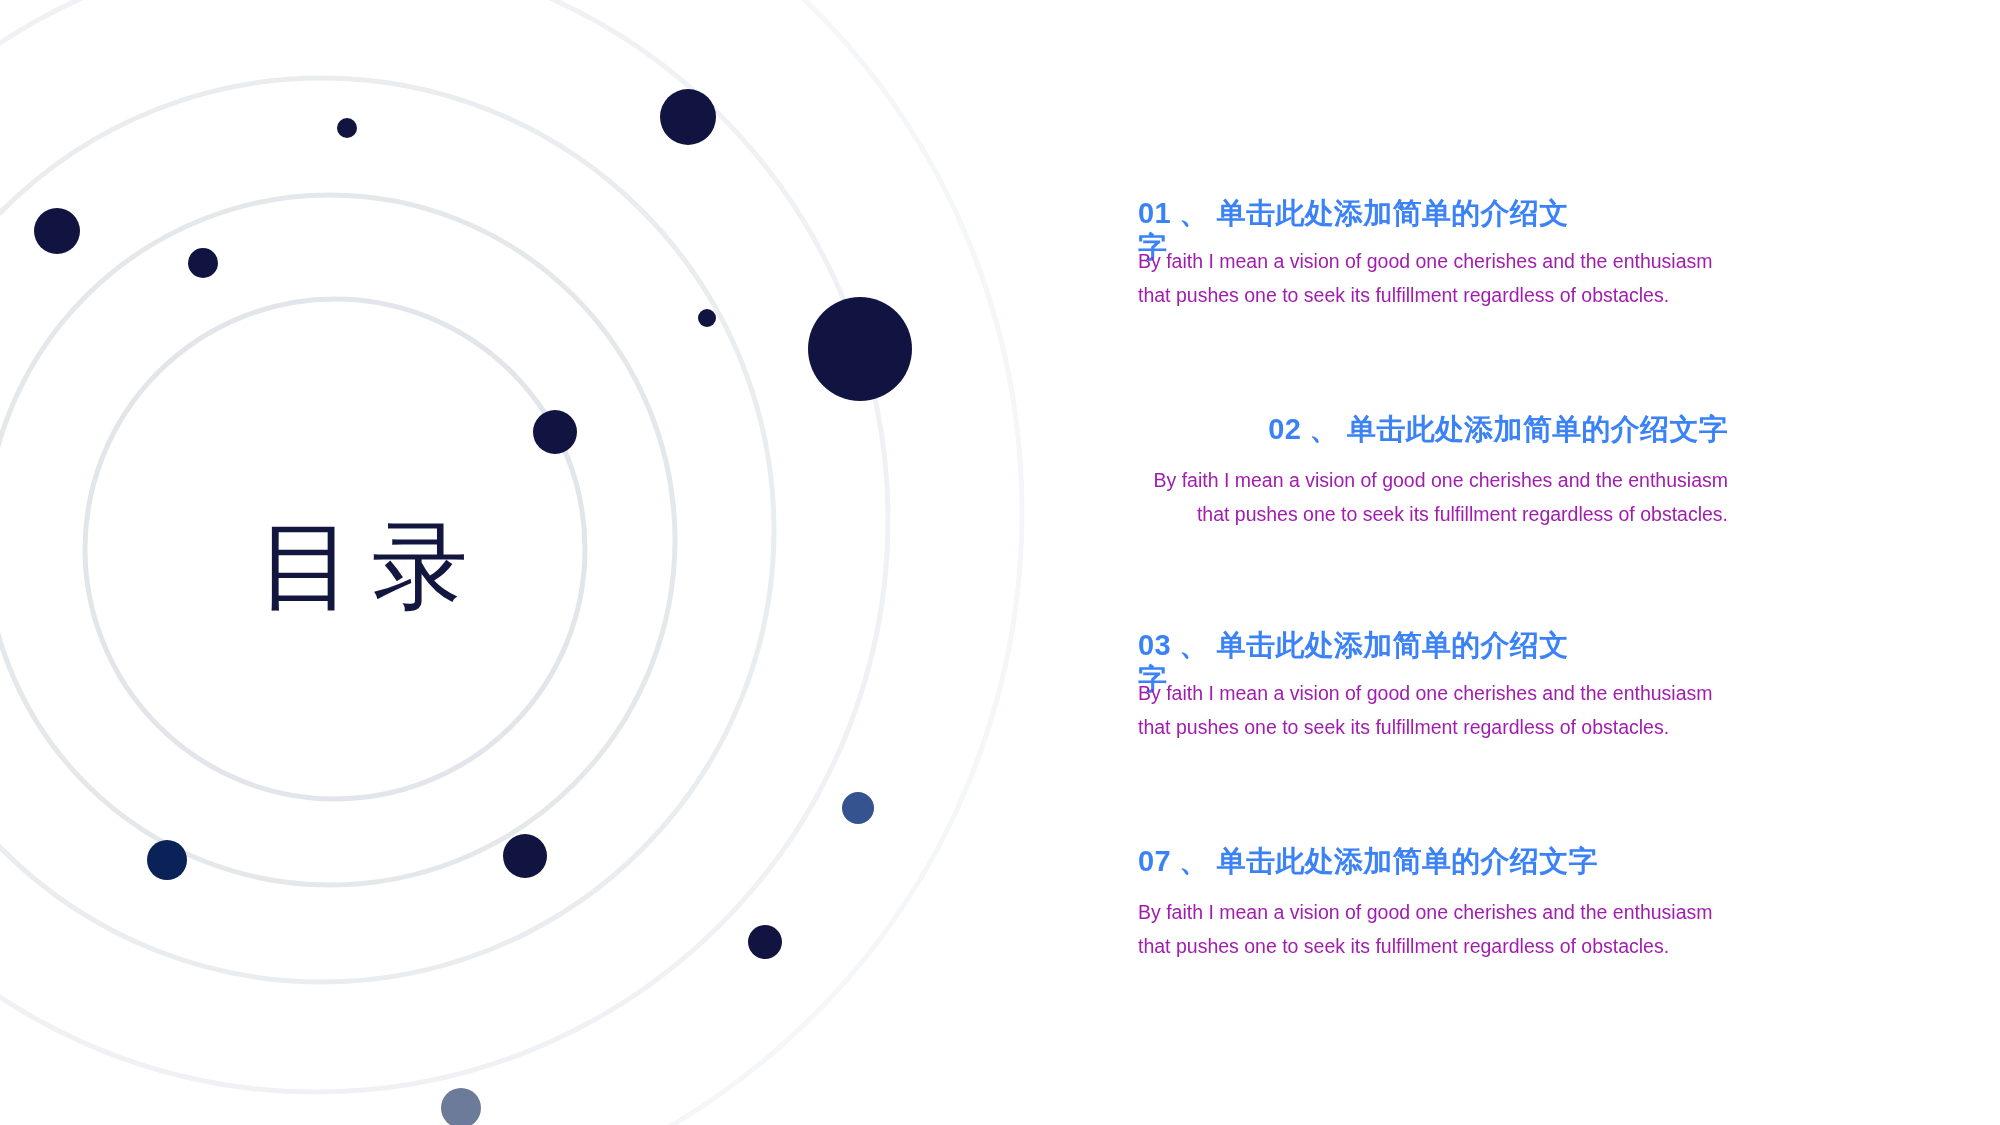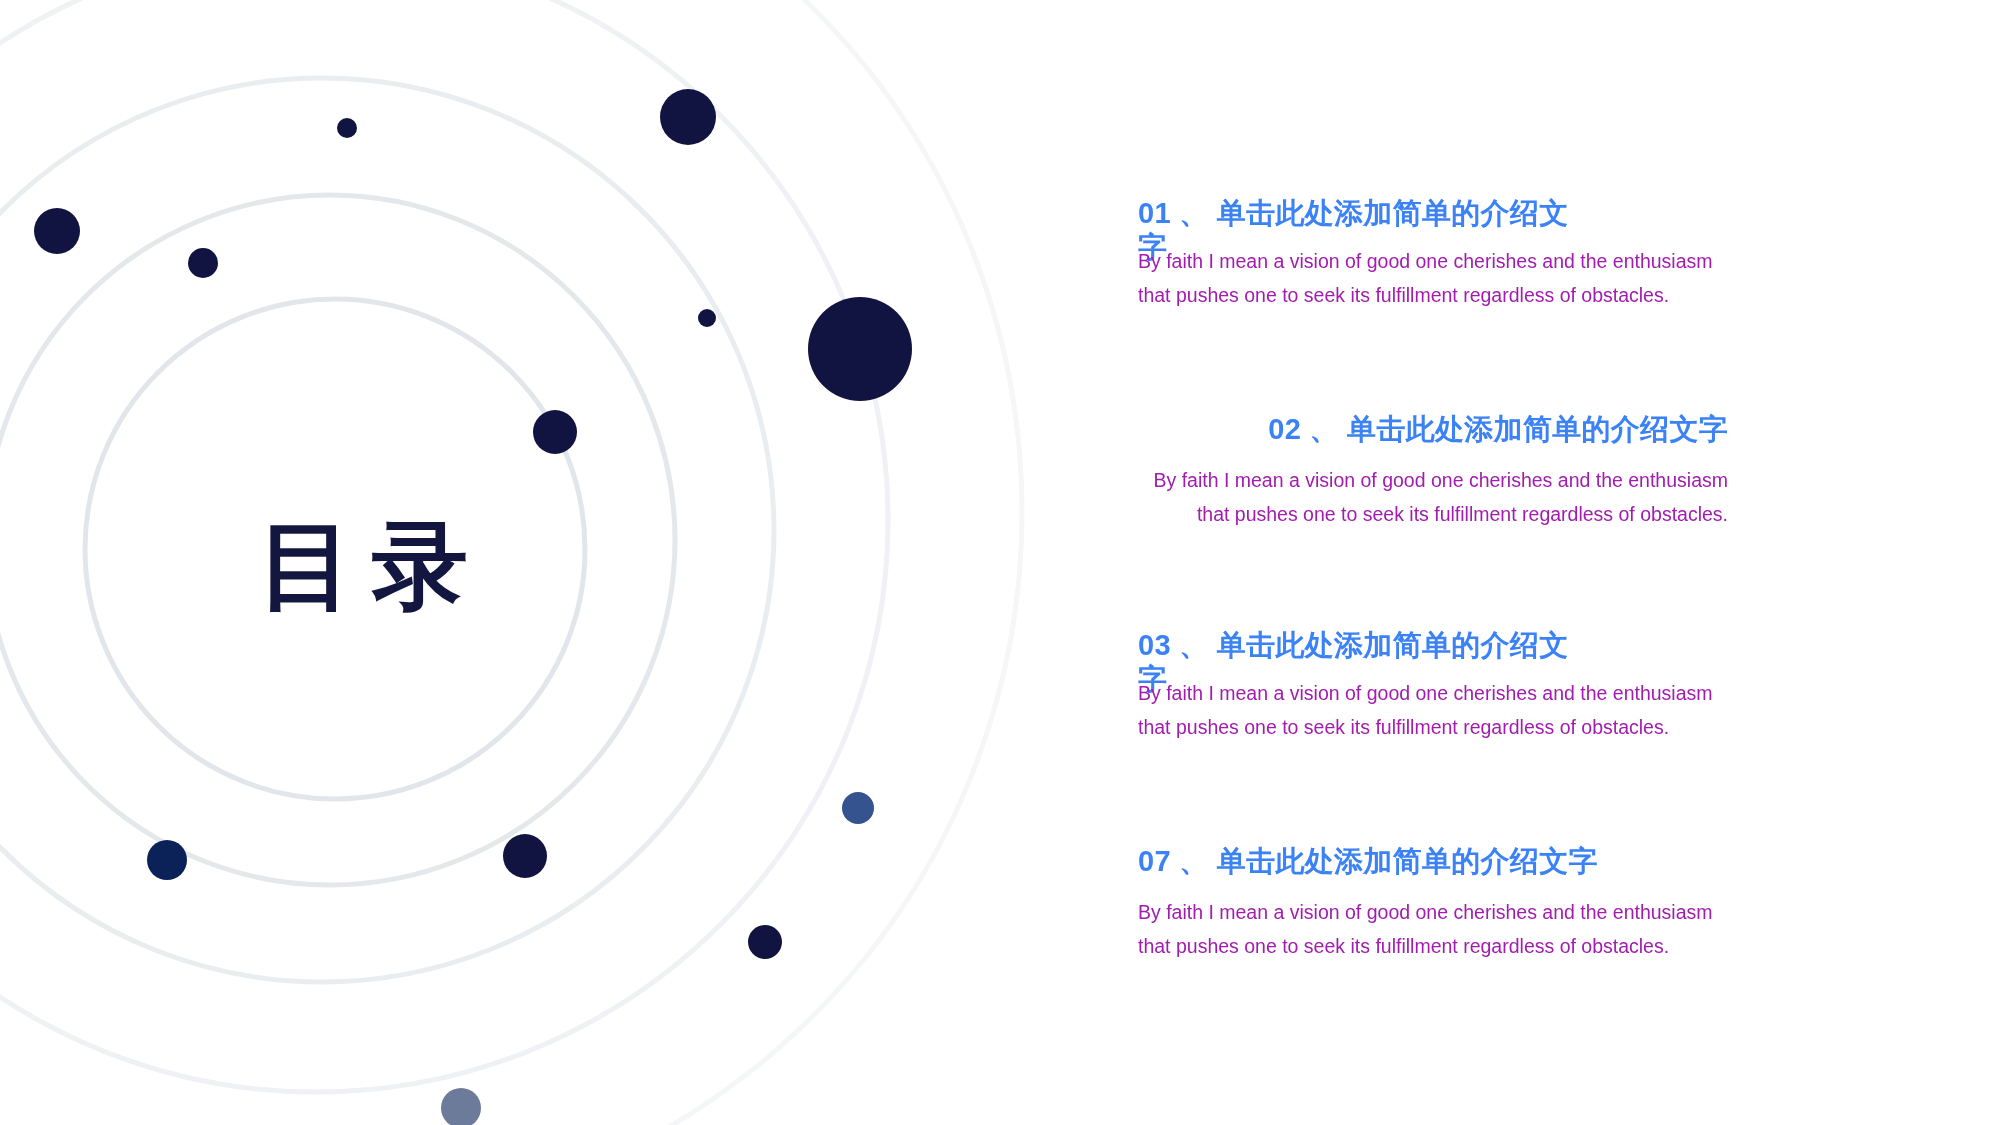--- a/index.html
+++ b/index.html
@@ -34,21 +34,21 @@
     left: 0;
     top: 0;
   }
 
   
   #toc-title {
     position: absolute;
     left: 258px;
     top: 518px;
     font-size: 96px;
-    font-weight: 700;
+    font-weight: 400;
     letter-spacing: 18px;
     color: #13173f;
     line-height: 1;
     white-space: nowrap;
     font-family: "Liberation Sans", "DejaVu Sans", sans-serif;
   }
 
   
   #toc-list {
     position: absolute;

